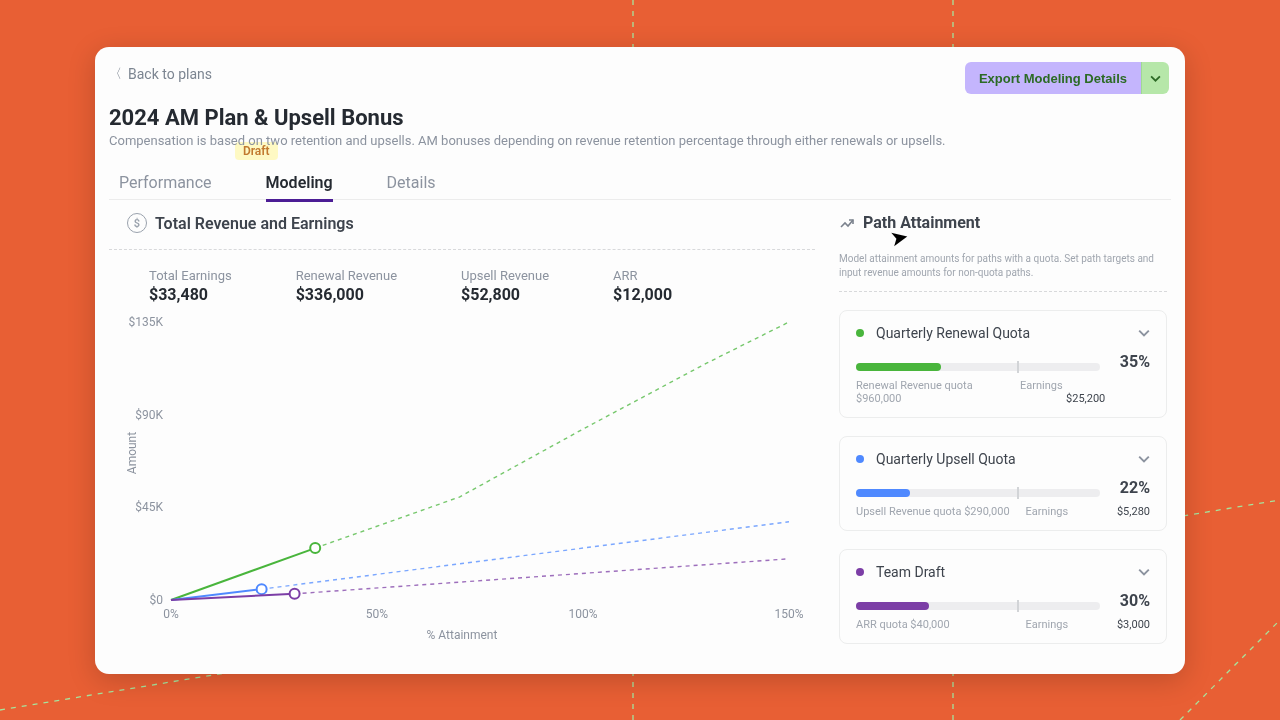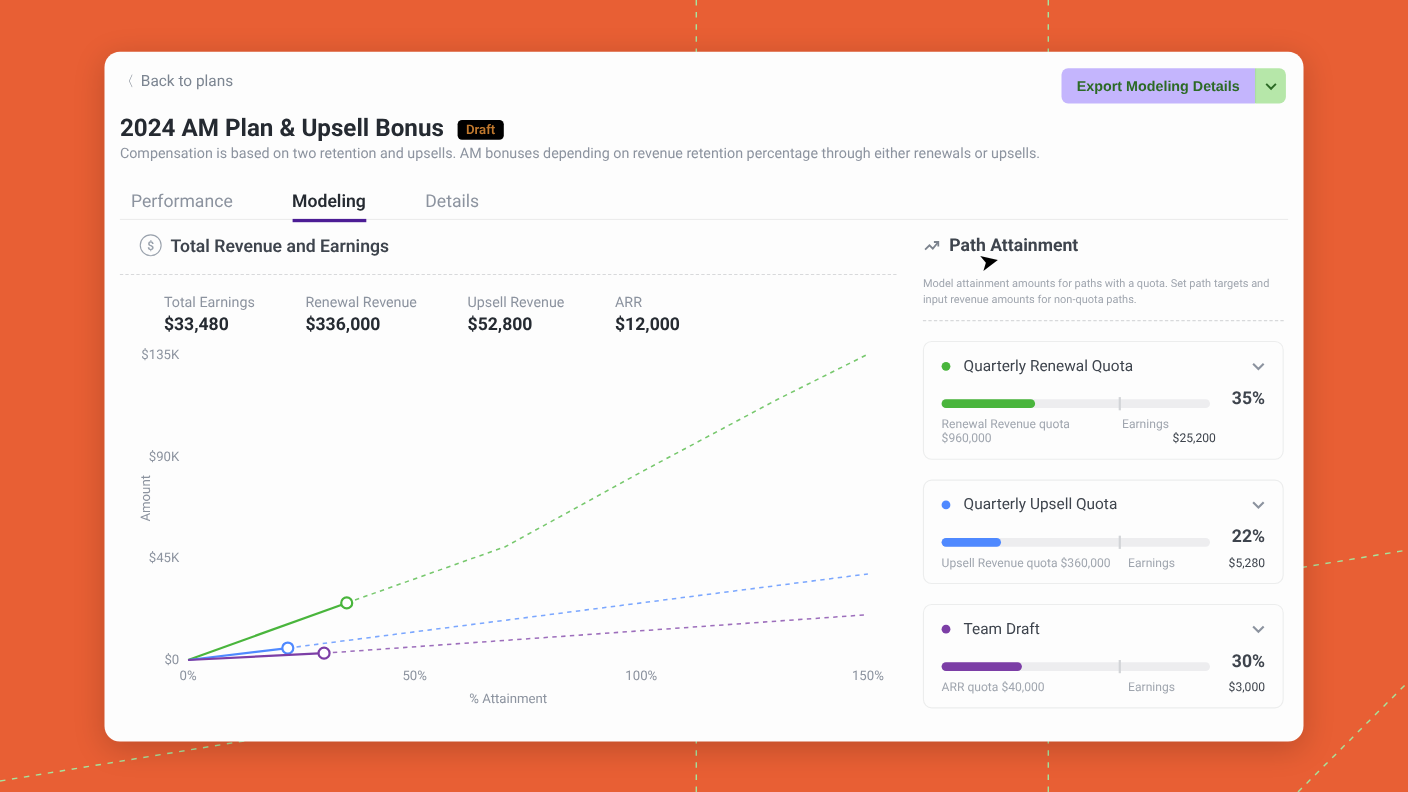--- a/index.html
+++ b/index.html
@@ -10,36 +10,36 @@
   .card{position:absolute;left:95px;top:47px;width:1090px;height:627px;
     background:#fdfdfd;border-radius:14px;box-shadow:0 6px 28px rgba(0,0,0,.18);}
   .back{position:absolute;left:14px;top:18px;color:#7c8591;font-size:14px;
     display:flex;align-items:center;gap:6px;cursor:pointer;}
   .chev{font-size:13px;color:#7c8591;}
   .export{position:absolute;right:16px;top:15px;display:flex;}
   .export-btn{background:#c4b5fd;color:#2c6a25;border:none;height:32px;
     padding:0 14px;font-size:13px;font-weight:600;border-radius:6px 0 0 6px;cursor:pointer;}
   .export-dd{background:#b6e7a9;width:28px;height:32px;border:none;border-left:1px solid #a0d993;
     border-radius:0 6px 6px 0;display:flex;align-items:center;justify-content:center;cursor:pointer;}
-  .title{position:absolute;left:14px;top:58px;display:flex;align-items:center;gap:12px;}
+  .title{position:absolute;left:14px;top:58px;display:flex;align-items:center;gap:12px;flex-direction:column;}
   .title h1{margin:0;font-size:22px;font-weight:700;color:#252a31;}
-  .badge{background:#000000;color:#c1792e;font-size:12px;font-weight:600;
+  .badge{background:#fef9c3;color:#c1792e;font-size:12px;font-weight:600;
     padding:2px 8px;border-radius:4px;}
   .subtitle{position:absolute;left:14px;top:86px;color:#8c939f;font-size:13px;}
   .tabs{position:absolute;left:14px;top:118px;right:14px;height:34px;
     border-bottom:1px solid #ececec;display:flex;gap:54px;padding-left:10px;}
   .tab{color:#8c939f;font-size:16px;height:34px;display:flex;align-items:center;cursor:pointer;}
   .tab.active{color:#252a31;font-weight:600;border-bottom:3px solid #4c1d95;}
   .left{position:absolute;left:14px;top:166px;width:706px;}
   .sectT{display:flex;align-items:center;gap:8px;font-weight:600;color:#3e444d;font-size:16px;
     padding-left:18px;}
   .dollar{width:18px;height:18px;border:1.4px solid #9aa2ad;border-radius:50%;
     display:flex;align-items:center;justify-content:center;font-size:11px;color:#9aa2ad;}
   .divdash{border:none;border-top:1px dashed #d8d9db;margin:16px 0 0 0;}
-  .kpis{display:flex;gap:46px;padding:18px 0 0 40px;}
+  .kpis{display:flex;gap:64px;padding:18px 0 0 40px;}
   .kpi{display:flex;flex-direction:column;gap:2px;}
   .klab{font-size:13px;color:#8c939f;}
   .kval{font-size:16px;font-weight:700;color:#252a31;}
   .chartwrap{position:relative;margin-top:12px;height:330px;}
   svg.chart{position:absolute;inset:0;}
   .ylab{position:absolute;left:2px;top:130px;transform:rotate(-90deg);font-size:12px;color:#8c939f;}
   .xlab{position:absolute;left:0;right:0;bottom:4px;text-align:center;font-size:12px;color:#8c939f;}
   .chart text{font-size:12px;fill:#8c939f;font-family:inherit;}
   .right{position:absolute;left:744px;top:166px;width:328px;}
   .rhdr{display:flex;align-items:center;gap:8px;}
@@ -192,21 +192,21 @@
             </svg>
           </div>
           <div style="display:flex;align-items:center;gap:10px;margin-top:10px">
             <div class="bar" style="flex:1">
               <div class="fill" style="width:22%;background:#4f89ff"></div>
               <div class="bmark" style="left:66%"></div>
             </div>
             <span class="pct" style="position:static;background:none">22%</span>
           </div>
           <div class="foot">
-            <span class="q">Upsell Revenue quota $360,000</span>
+            <span class="q">Upsell Revenue quota $290,000</span>
             <span class="e">Earnings <span class="eb">$5,280</span></span>
           </div>
         </div>
         <div class="pcard">
           <div class="prow">
             <span class="dot d-purple"></span>
             <span class="pname">Team Draft</span>
             <svg width="12" height="12" viewBox="0 0 10 10">
               <path d="M1 3l4 4 4-4" fill="none" stroke="#8c939f" stroke-width="1.6"></path>
             </svg>

